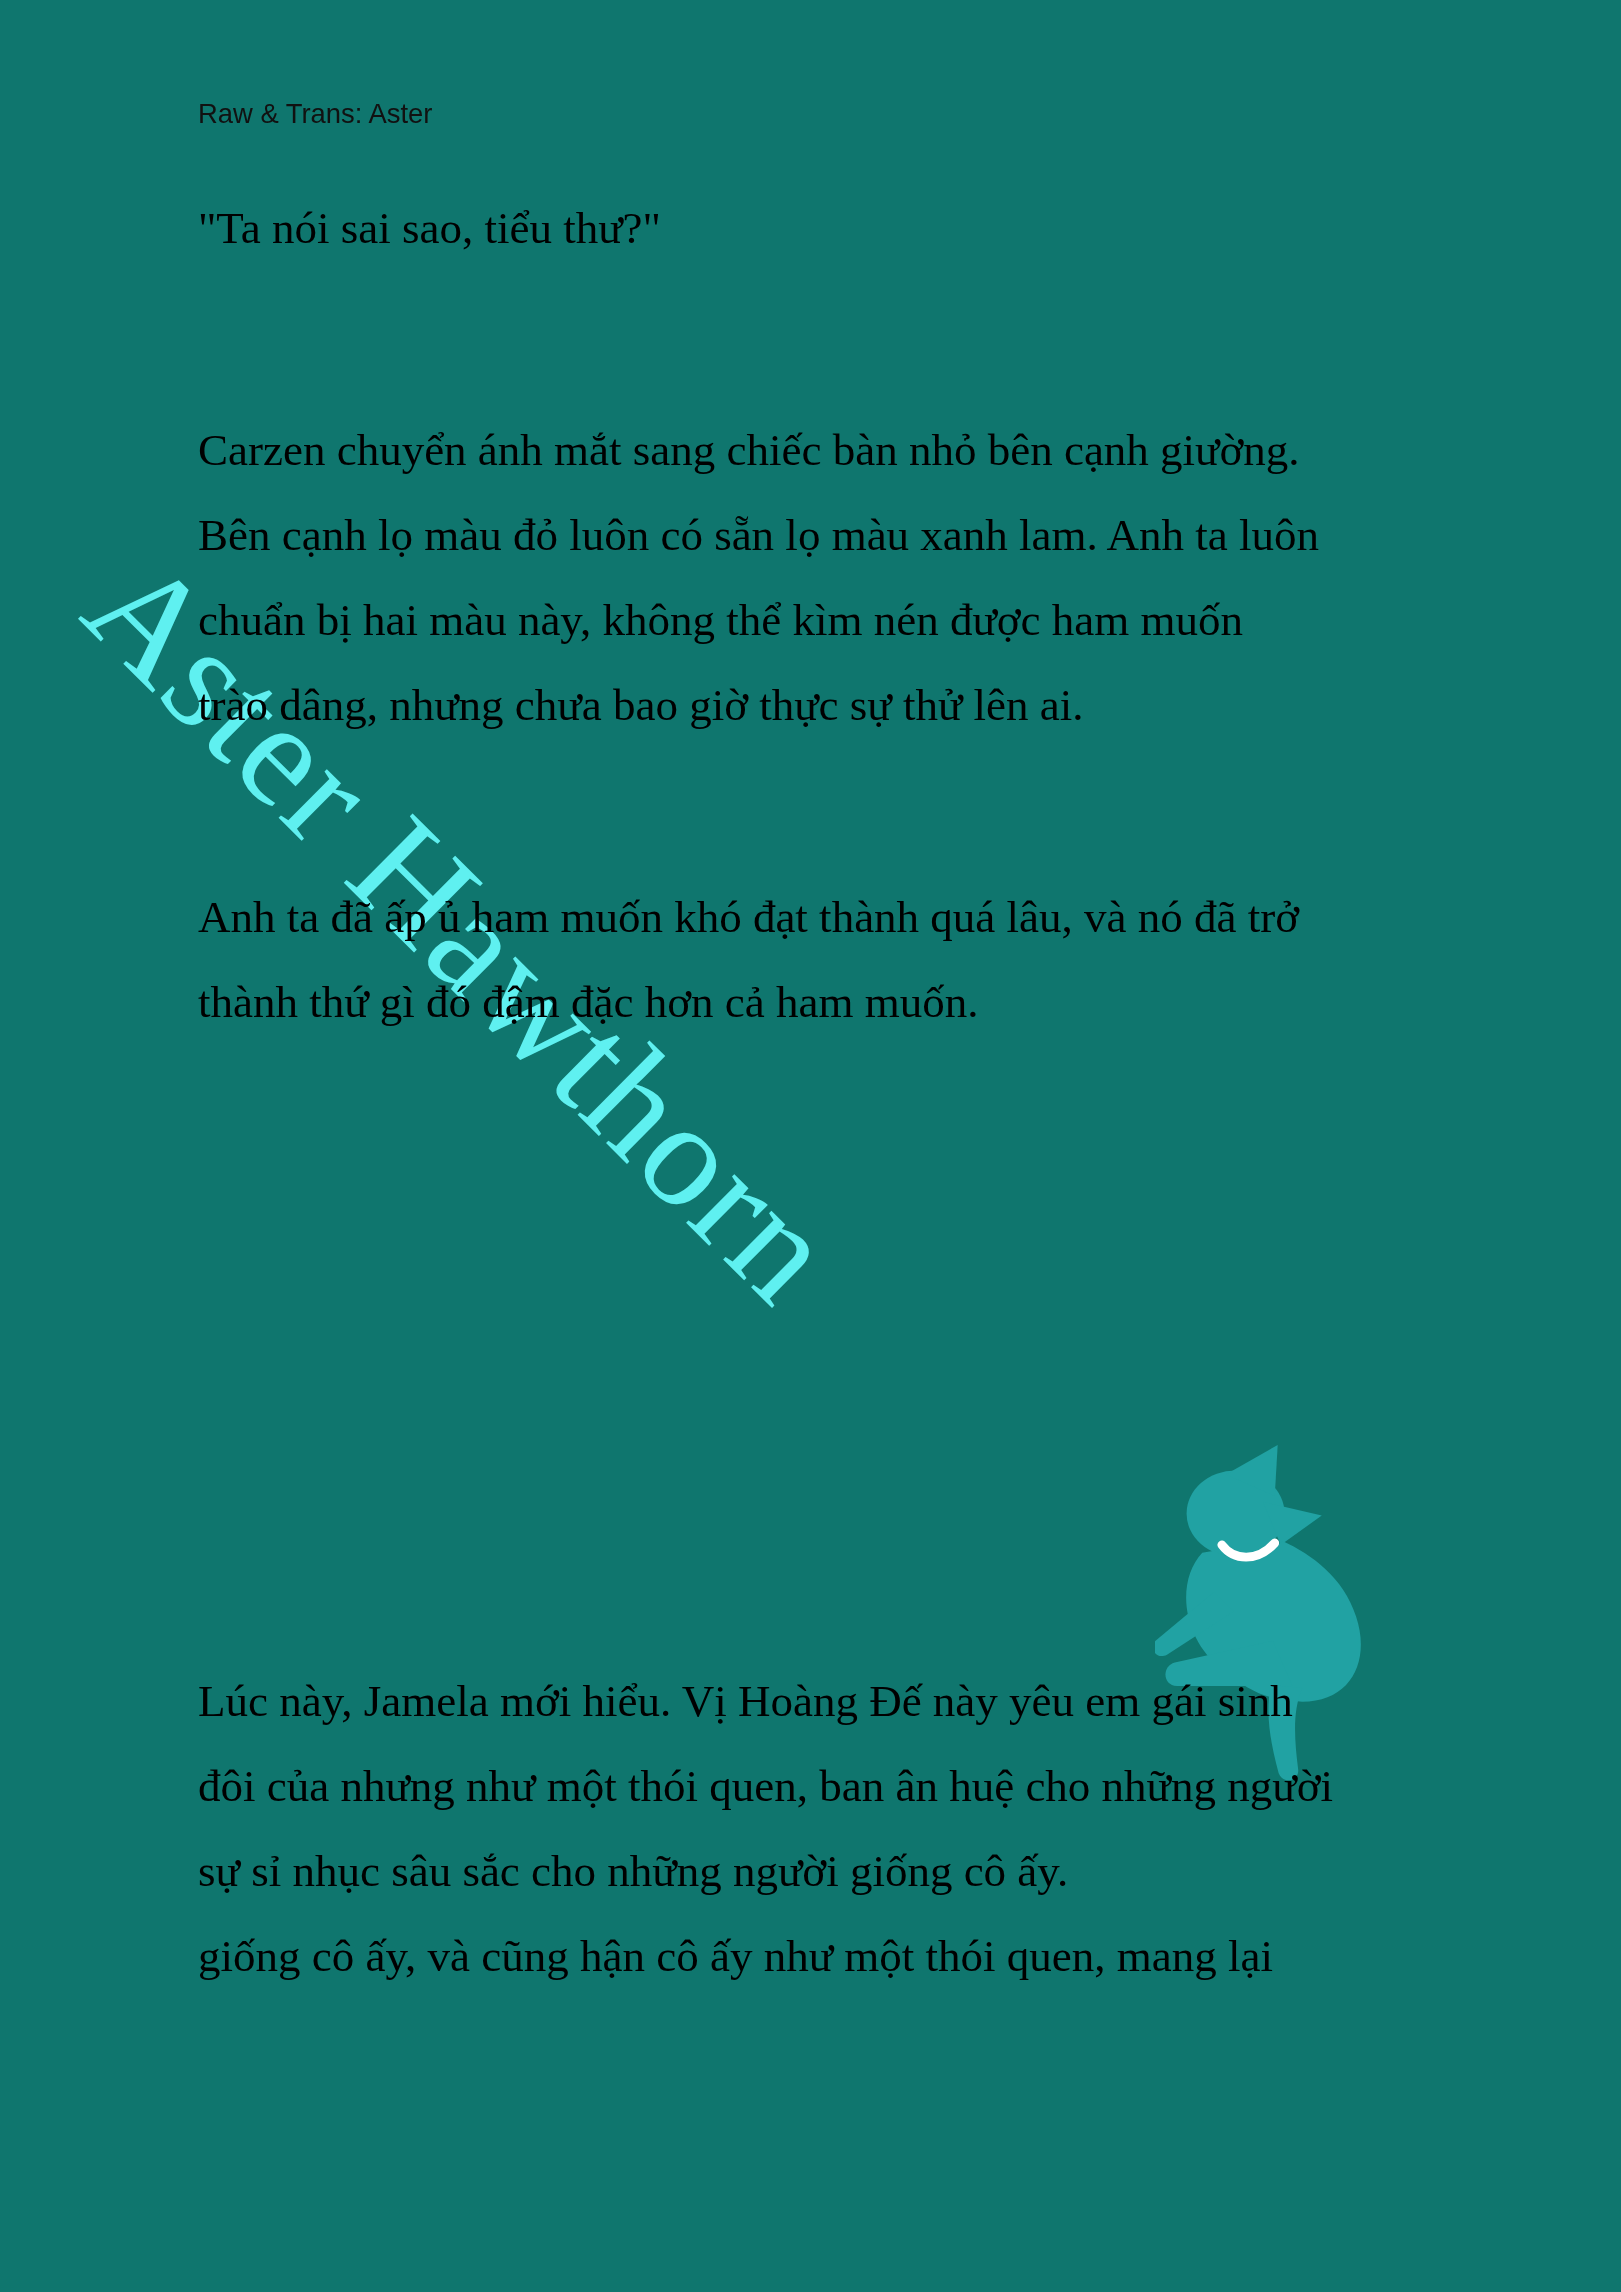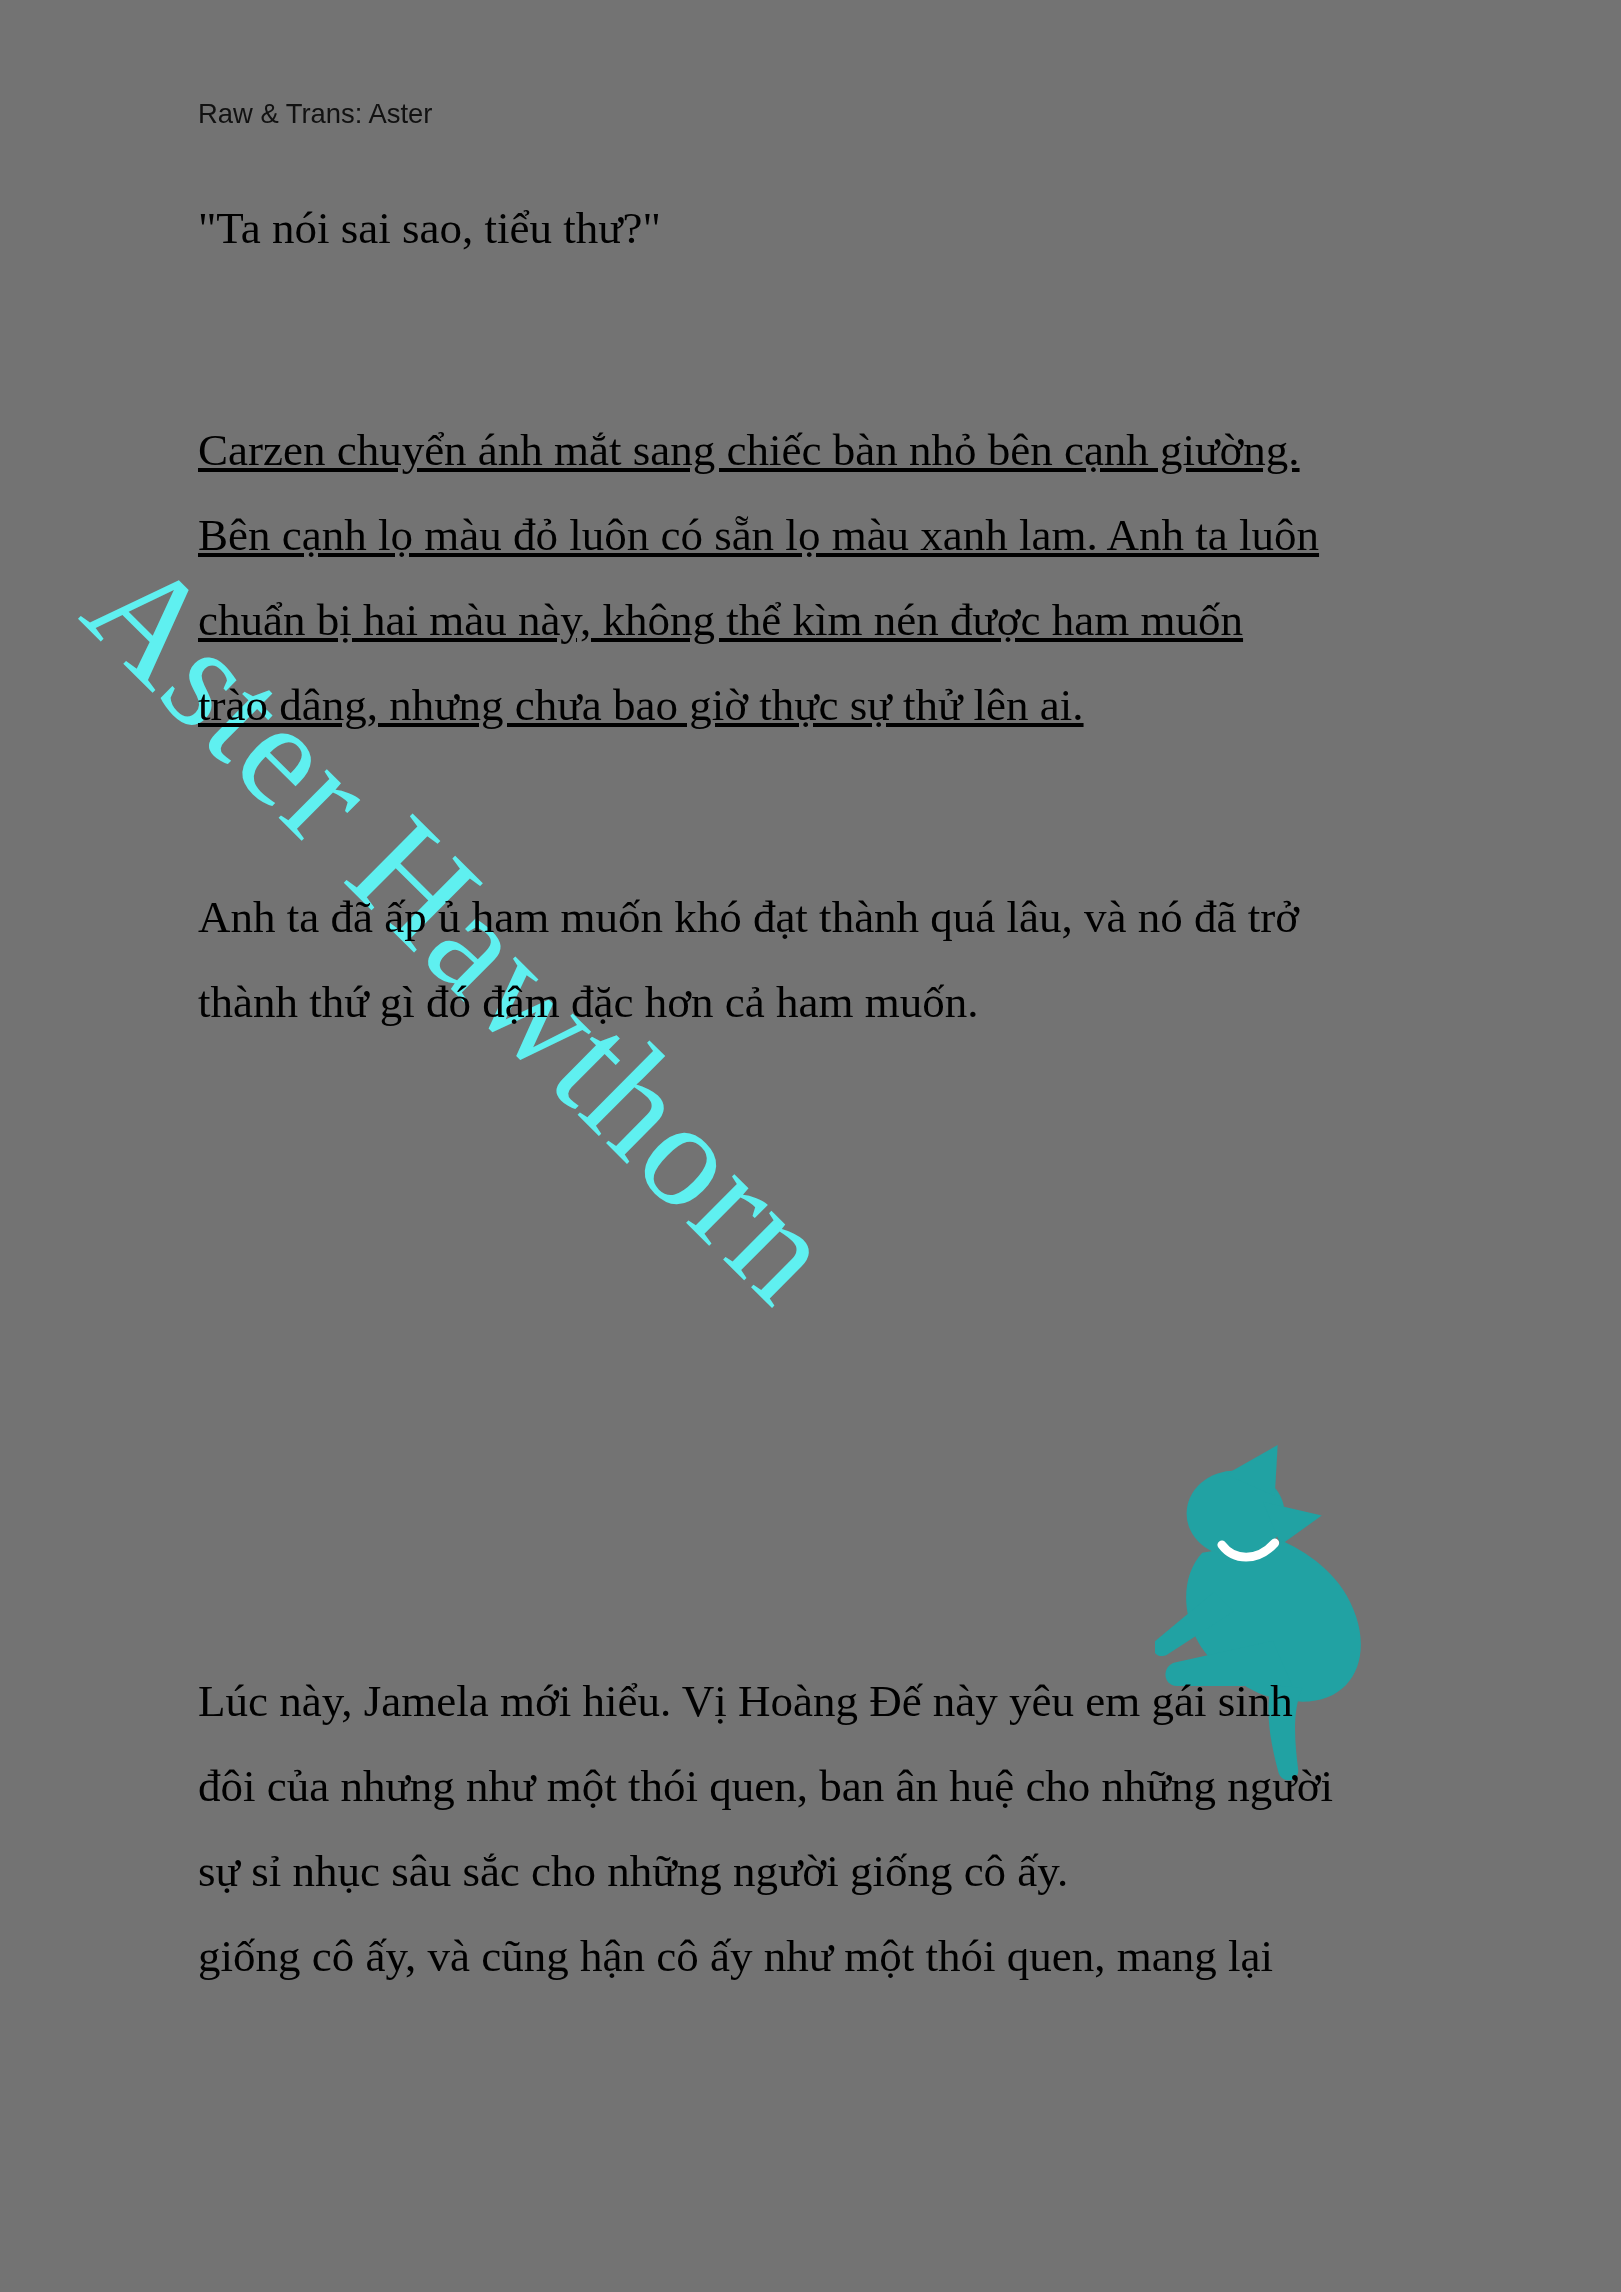--- a/index.html
+++ b/index.html
@@ -11,21 +11,21 @@
       width: 1621px;
       height: 2293px;
       position: relative;
       overflow: hidden;
     }
     .page {
       position: absolute;
       left: 0; top: 0;
       width: 1621px;
       height: 2293px;
-      background: #737373;
+      background: #0f766e;
     }
     .header-credit {
       position: absolute;
       left: 198px;
       top: 98px;
       font-family: "Liberation Sans", sans-serif;
       font-size: 27.4px;
       color: #111111;
       white-space: nowrap;
     }
@@ -54,21 +54,21 @@
       position: absolute;
       left: 198px;
       font-family: "Liberation Serif", serif;
       font-size: 45px;
       color: #000000;
       white-space: nowrap;
       z-index: 2;
       line-height: 85px;
     }
     .title { top: 186px; }
-    .p1 { top: 408px; text-decoration: underline; }
+    .p1 { top: 408px; }
     .p2 { top: 875px; }
     .p3 { top: 1184px; }
     .p4 { top: 1659px; font-family: Liberation Serif, serif; }
     .line { display: block; height: 85px; }
   </style>
 </head>
 <body>
 
 <div class="page">
 

